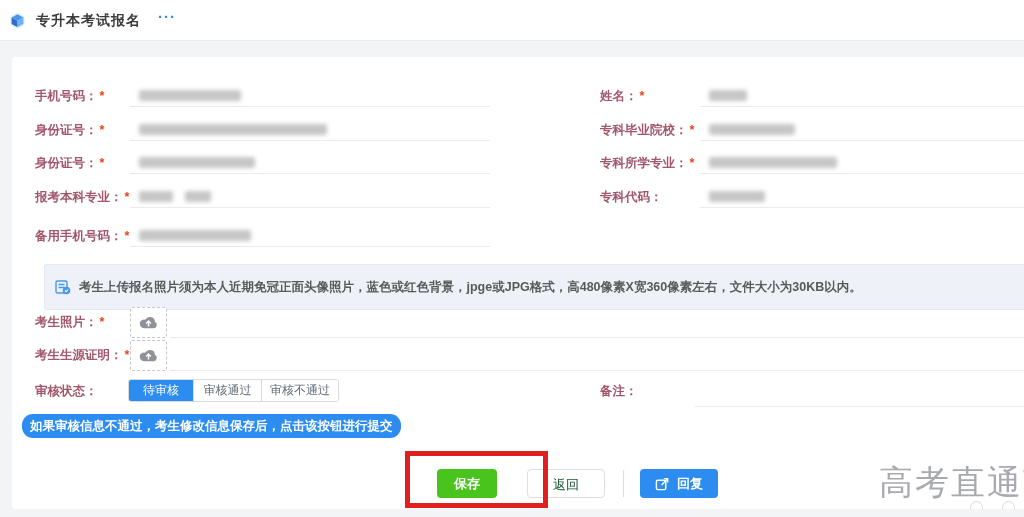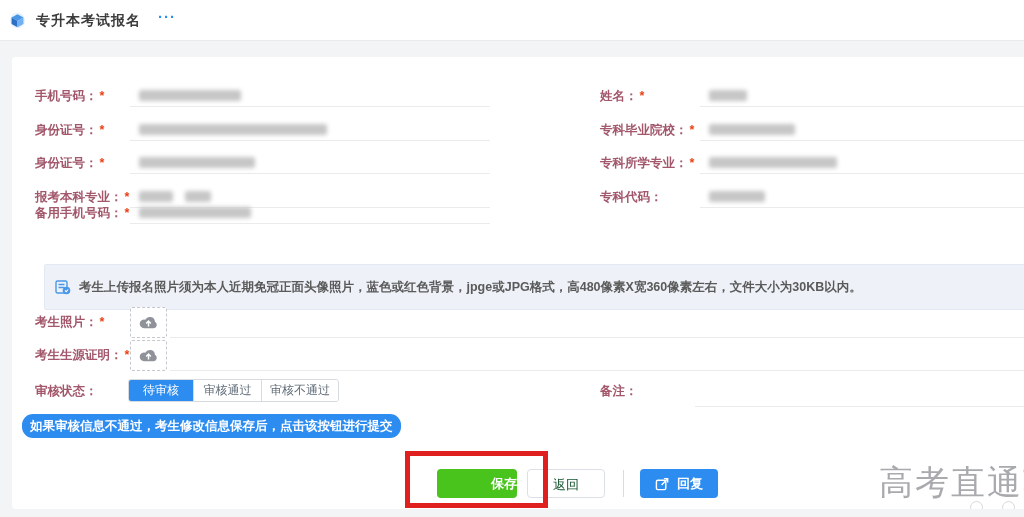--- a/index.html
+++ b/index.html
@@ -73,21 +73,21 @@
   .seg.sel { background:#2d8cf0; color:#fff; border-left:none; }
   
   .note-btn {
     position:absolute; left:10px; top:357px; height:24px; line-height:24px;
     padding:0 8px; background:#2d8cf0; color:#fff; font-size:12.5px;
     border-radius:11px; cursor:pointer; white-space:nowrap; font-weight:bold;
   }
   
   .btn { position:absolute; top:412px; height:29px; border-radius:4px; font-size:13px;
          text-align:center; line-height:29px; cursor:pointer; }
-  .btn-save { left:425px; width:80px; background:#48c41d; color:#fff; font-weight:bold;text-align:right; }
+  .btn-save { left:425px; width:60px; background:#48c41d; color:#fff; font-weight:bold; }
   .btn-back { left:515px; width:78px; background:#fff; border:1px solid #dcdfe6; color:#14532d; }
   .btn-reply{ left:628px; width:78px; background:#2d8cf0; color:#fff; font-weight:bold;
               display:flex; align-items:center; justify-content:center; gap:7px; }
   .vdivider { position:absolute; left:611px; top:413px; width:1px; height:27px; background:#dcdcdc; }
   .red-rect {
     position:absolute; left:393px; top:394px; width:143px; height:57px;
     border:5px solid #e01f1f; pointer-events:none; z-index:5;
   }
   .watermark {
     position:absolute; left:867px; top:403px; font-size:34px; color:#9a9ca1;
@@ -134,21 +134,21 @@
     <div class="fval posRv"><span class="blur" style="width:128px"></span></div>
   </div>
 
   <div class="frow" style="top:129px">
     <span class="flabel posL"><span>报考本科专业：</span><i class="req">*</i></span>
     <div class="fval posLv"><span class="blur" style="width:34px"></span><span class="blur" style="width:26px;margin-left:12px"></span></div>
     <span class="flabel posR"><span>专科代码：</span><i class="req"></i></span>
     <div class="fval posRv"><span class="blur" style="width:56px"></span></div>
   </div>
 
-  <div class="frow" style="top:145px">
+  <div class="frow" style="top:168px">
     <span class="flabel posL"><span>备用手机号码：</span><i class="req">*</i></span>
     <div class="fval posLv"><span class="blur" style="width:112px"></span></div>
   </div>
 
   <div class="banner">
     <svg width="16" height="16" viewBox="0 0 16 16">
       <rect x="1" y="2" width="11" height="12" rx="1.5" fill="none" stroke="#4a97e8" stroke-width="1.4"></rect>
       <line x1="3.5" y1="5.5" x2="9.5" y2="5.5" stroke="#4a97e8" stroke-width="1.3"></line>
       <line x1="3.5" y1="8.5" x2="9.5" y2="8.5" stroke="#4a97e8" stroke-width="1.3"></line>
       <circle cx="11.5" cy="11.5" r="3.8" fill="#4a97e8"></circle>

